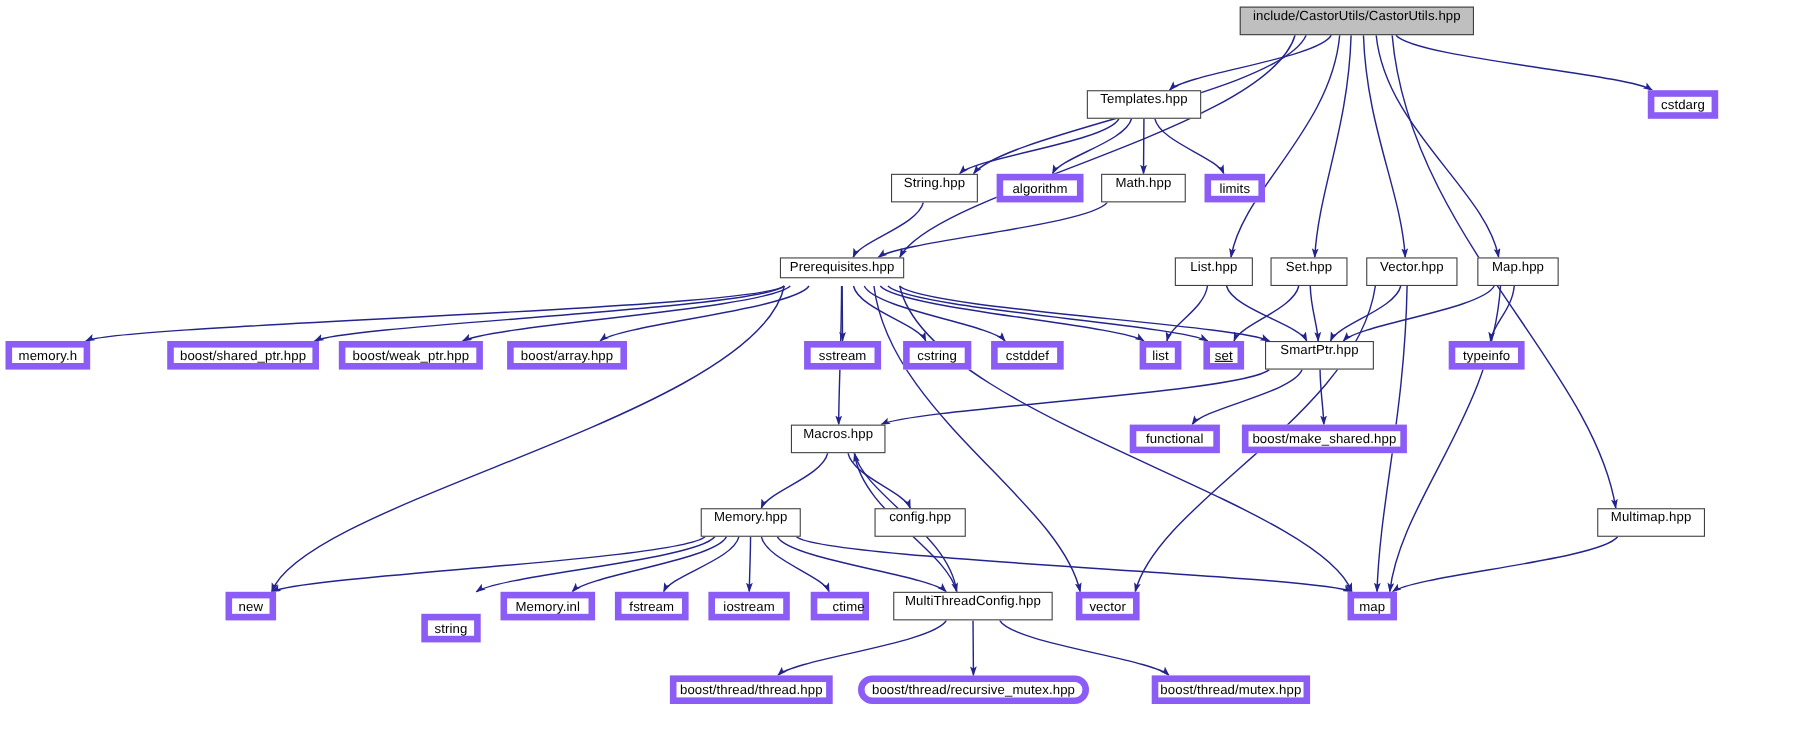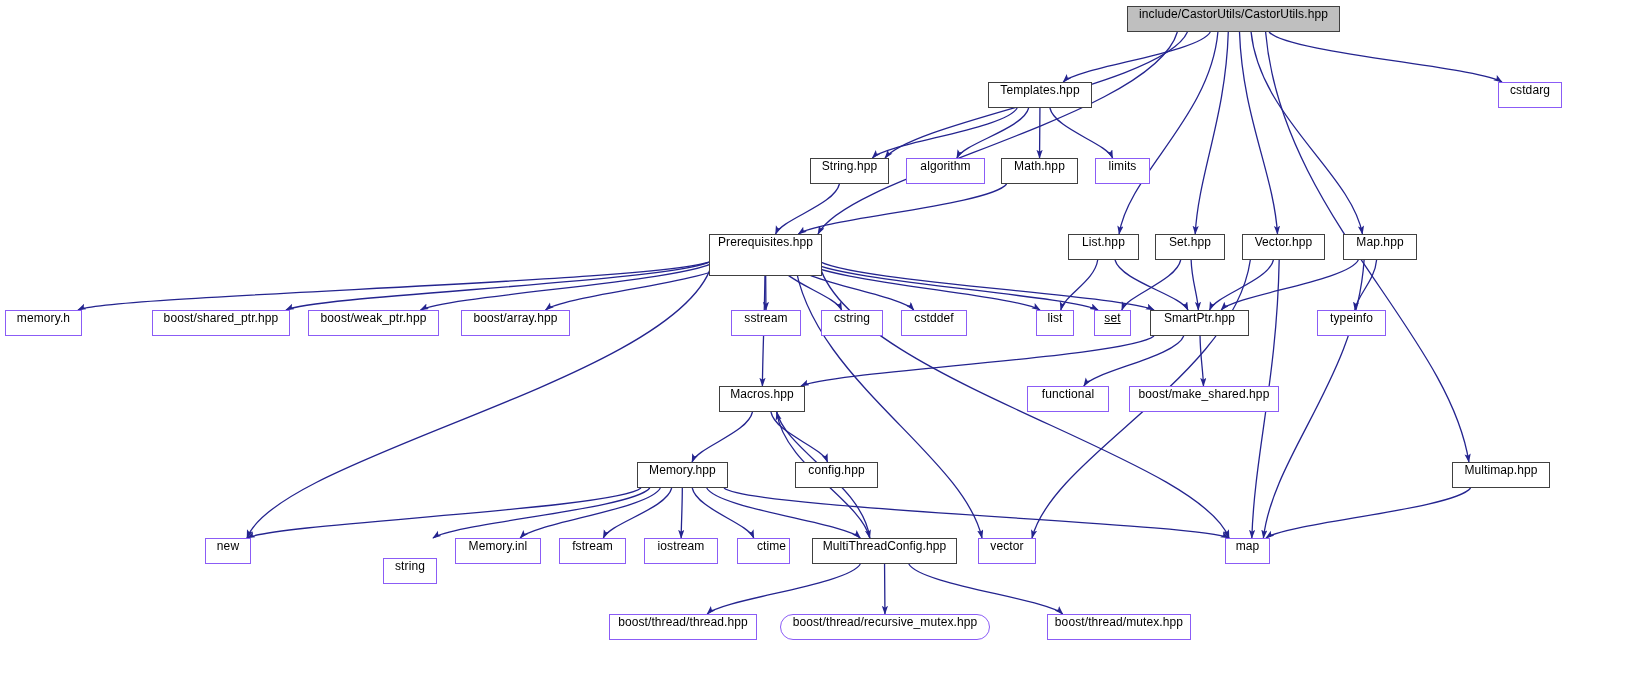--- a/index.html
+++ b/index.html
@@ -2,21 +2,21 @@
 <html><head>
 <meta charset="utf-8">
 <style>
   html,body{margin:0;padding:0;background:#ffffff;}
   #canvas{position:relative;width:1651px;height:683px;background:#ffffff;
           font-family:"Liberation Sans","DejaVu Sans",sans-serif;overflow:hidden;}
   #edges{position:absolute;left:0;top:0;width:1651px;height:683px;}
   .node{position:absolute;box-sizing:border-box;display:flex;align-items:flex-start;
         justify-content:center;white-space:nowrap;background:#ffffff;
         font-size:12px;color:#000000;letter-spacing:0.1px;}
-  .node.ext{border:1px solid #8b5cf6;}
+  .node.ext{border:6px solid #8b5cf6;}
   .node.int{border:1.6px solid #404040;}
   .node.root{border:1.6px solid #404040;background:#bfbfbf;}
 </style>
 </head>
 <body>
 
 <div id="canvas">
   <svg id="edges" viewBox="0 0 1651 683" xmlns="http://www.w3.org/2000/svg">
     <defs>
       <marker id="arw" markerWidth="9" markerHeight="9" refX="8.2" refY="3.1" orient="auto" markerUnits="userSpaceOnUse">
@@ -99,21 +99,21 @@
       </div>
       <div class="node ext" style="left: 906px; top: 158px; width: 79px; height: 26px;">
         <span>algorithm</span>
       </div>
       <div class="node int" style="left: 1001px; top: 158px; width: 77px; height: 26px;">
         <span>Math.hpp</span>
       </div>
       <div class="node ext" style="left: 1095px; top: 158px; width: 55px; height: 26px;">
         <span>limits</span>
       </div>
-      <div class="node int" style="left: 709px; top: 234px; width: 113px; height: 42px;">
+      <div class="node int" style="left: 709px; top: 234px; width: 113px; height: 19px;">
         <span>Prerequisites.hpp</span>
       </div>
       <div class="node int" style="left: 1068px; top: 234px; width: 71px; height: 26px;">
         <span>List.hpp</span>
       </div>
       <div class="node int" style="left: 1155px; top: 234px; width: 70px; height: 26px;">
         <span>Set.hpp</span>
       </div>
       <div class="node int" style="left: 1242px; top: 234px; width: 83px; height: 26px;">
         <span>Vector.hpp</span>

